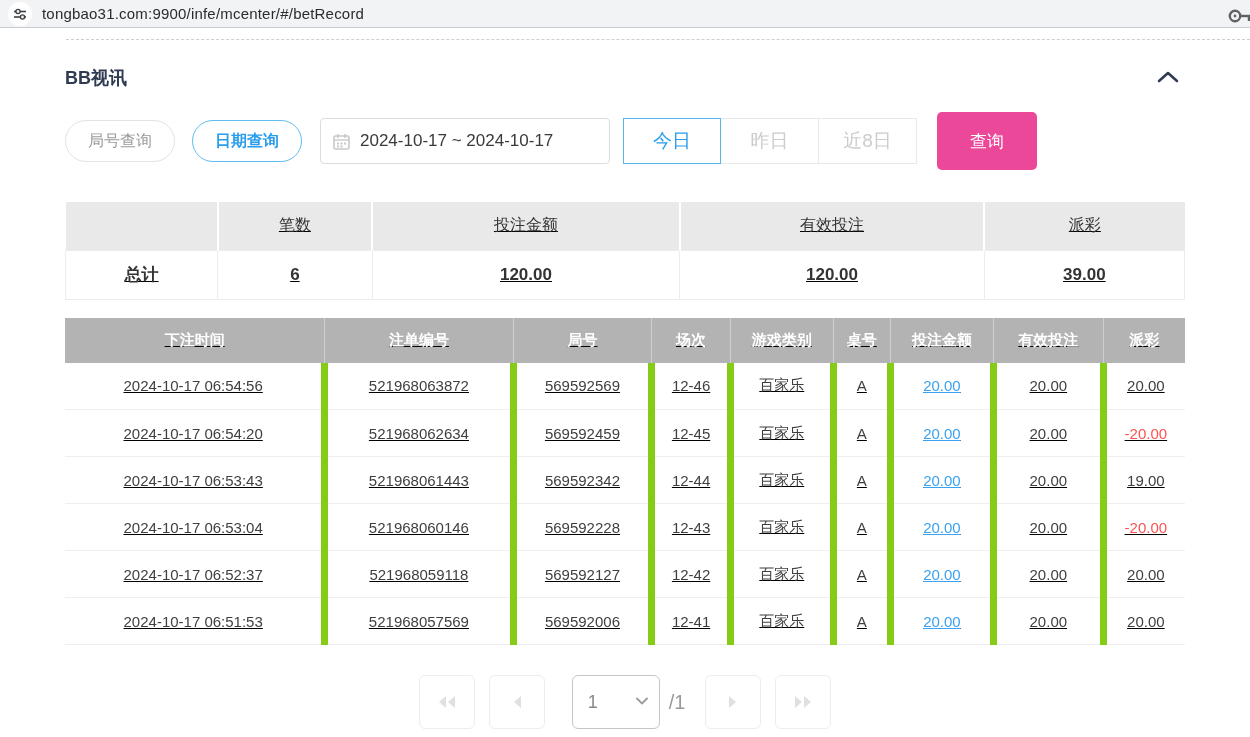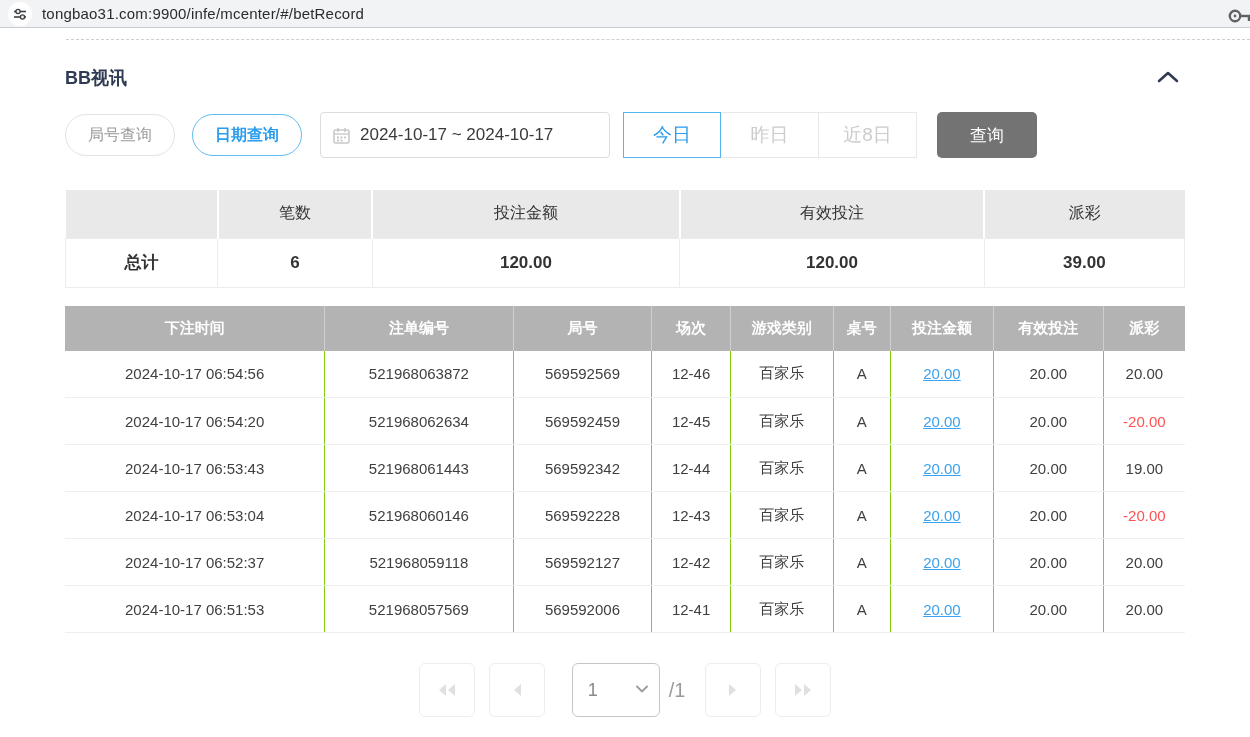--- a/index.html
+++ b/index.html
@@ -31,41 +31,41 @@
   .pill:not(.active){ margin-right:17px; }
   .date-input { height:46px; width:290px; border:1px solid #dcdcdc; border-radius:4px;
     display:flex; align-items:center; padding:0 12px; background:#fff; margin-right:13px; cursor:pointer; }
   .date-input .cal { margin-right:10px; display:flex; }
   .date-value { font-size:17px; color:#3a3a3a; }
   .btn-group { display:flex; margin-right:20px; }
   .gbtn { width:98px; height:46px; background:#fff; border:1px solid #e8e8e8; border-left-width:0;
     font-size:19px; color:#ccc; cursor:pointer; }
   .gbtn:first-child { border-left-width:1px; }
   .gbtn.active { border:1px solid #55b6f0; color:#2b9ded; }
-  .search-btn { width:100px; height:46px; background:#737373; color:#fff; border:none;
+  .search-btn { width:100px; height:58px; background:#ec4899; color:#fff; border:none;
     border-radius:5px; font-size:17px; cursor:pointer; }
 
   
-  table { border-collapse:collapse; width:100%; table-layout:fixed; }
+  table { border-collapse:collapse; width:100%; table-layout:fixed;text-decoration:underline; }
   .summary { margin-top:32px; }
   .summary th { background:#e9e9e9; height:48px; font-size:16px; font-weight:400; color:#333;
     border-right:2px solid #fff; }
   .summary th:last-child { border-right:none; }
   .summary td { height:49px; text-align:center; font-size:17px; color:#333;
     border:1px solid #ececec; background:#fff; font-weight:600; }
   .summary col.c1{width:13.6%} .summary col.c2{width:13.8%} .summary col.c3{width:27.5%}
   .summary col.c4{width:27.2%} .summary col.c5{width:17.9%}
 
   
   .records { margin-top:18px; }
   .records th { background:#b3b3b3; color:#fff; height:45px; font-size:15px; font-weight:bold;
     border-right:1px solid #cfcfcf; }
   .records th:last-child { border-right:none; }
   .records td { height:47px; text-align:center; font-size:15px; color:#3f3f3f;
-    border-bottom:1px solid #efefef; border-right:1px solid #84cc16; background:#fff; }
+    border-bottom:1px solid #efefef; border-right:7px solid #84cc16; background:#fff; }
   .records td:last-child { border-right:none; }
   .records col.r1{width:23.2%} .records col.r2{width:16.8%} .records col.r3{width:12.4%}
   .records col.r4{width:7.0%}  .records col.r5{width:9.2%}  .records col.r6{width:5.1%}
   .records col.r7{width:9.2%}  .records col.r8{width:9.8%}  .records col.r9{width:7.3%}
   .amount-link { color:#3aa2ee; text-decoration:underline; cursor:pointer; }
   td.payout.neg { color:#ff5252; }
 
   
   .pagination { margin-top:30px; display:flex; align-items:center; justify-content:center; }
   .pg-btn { width:56px; height:54px; border:1px solid #ededed; border-radius:6px; background:#fff;

